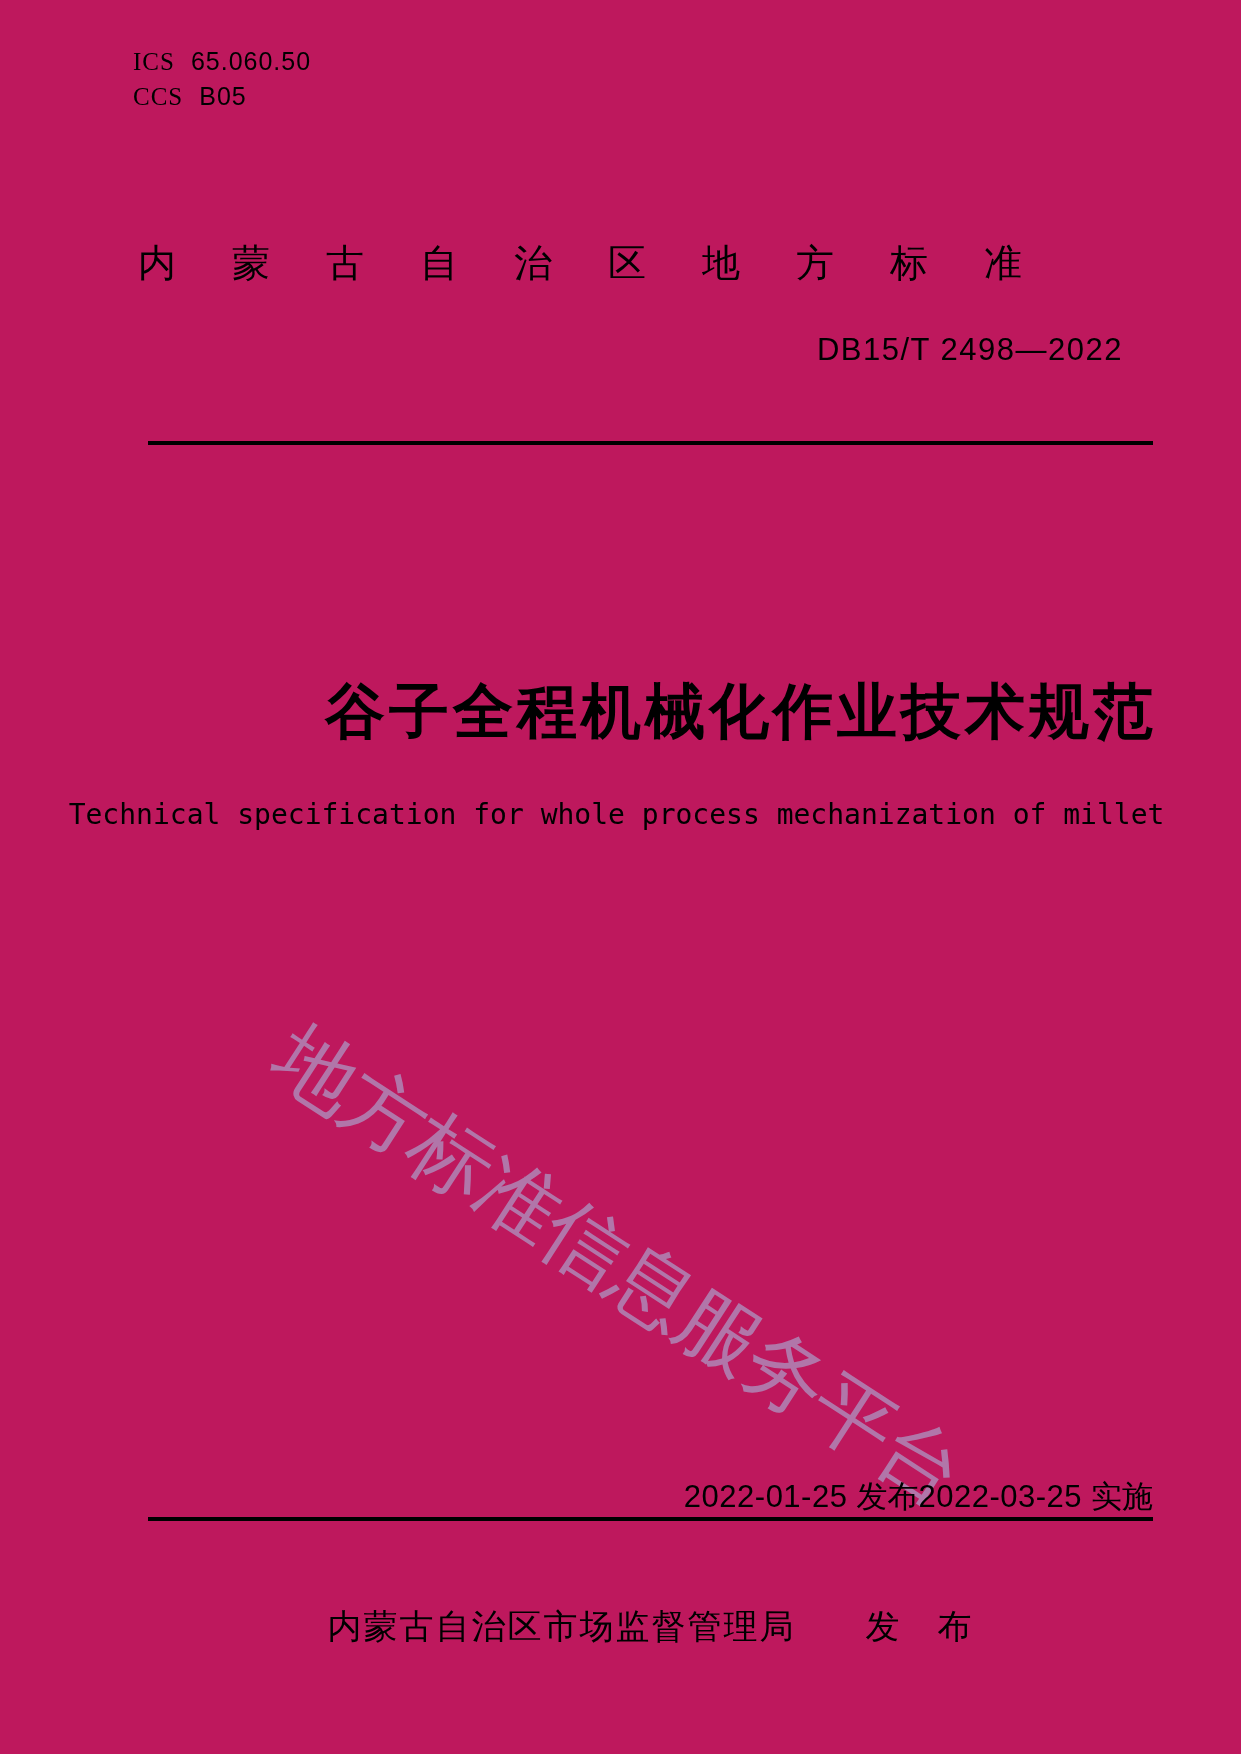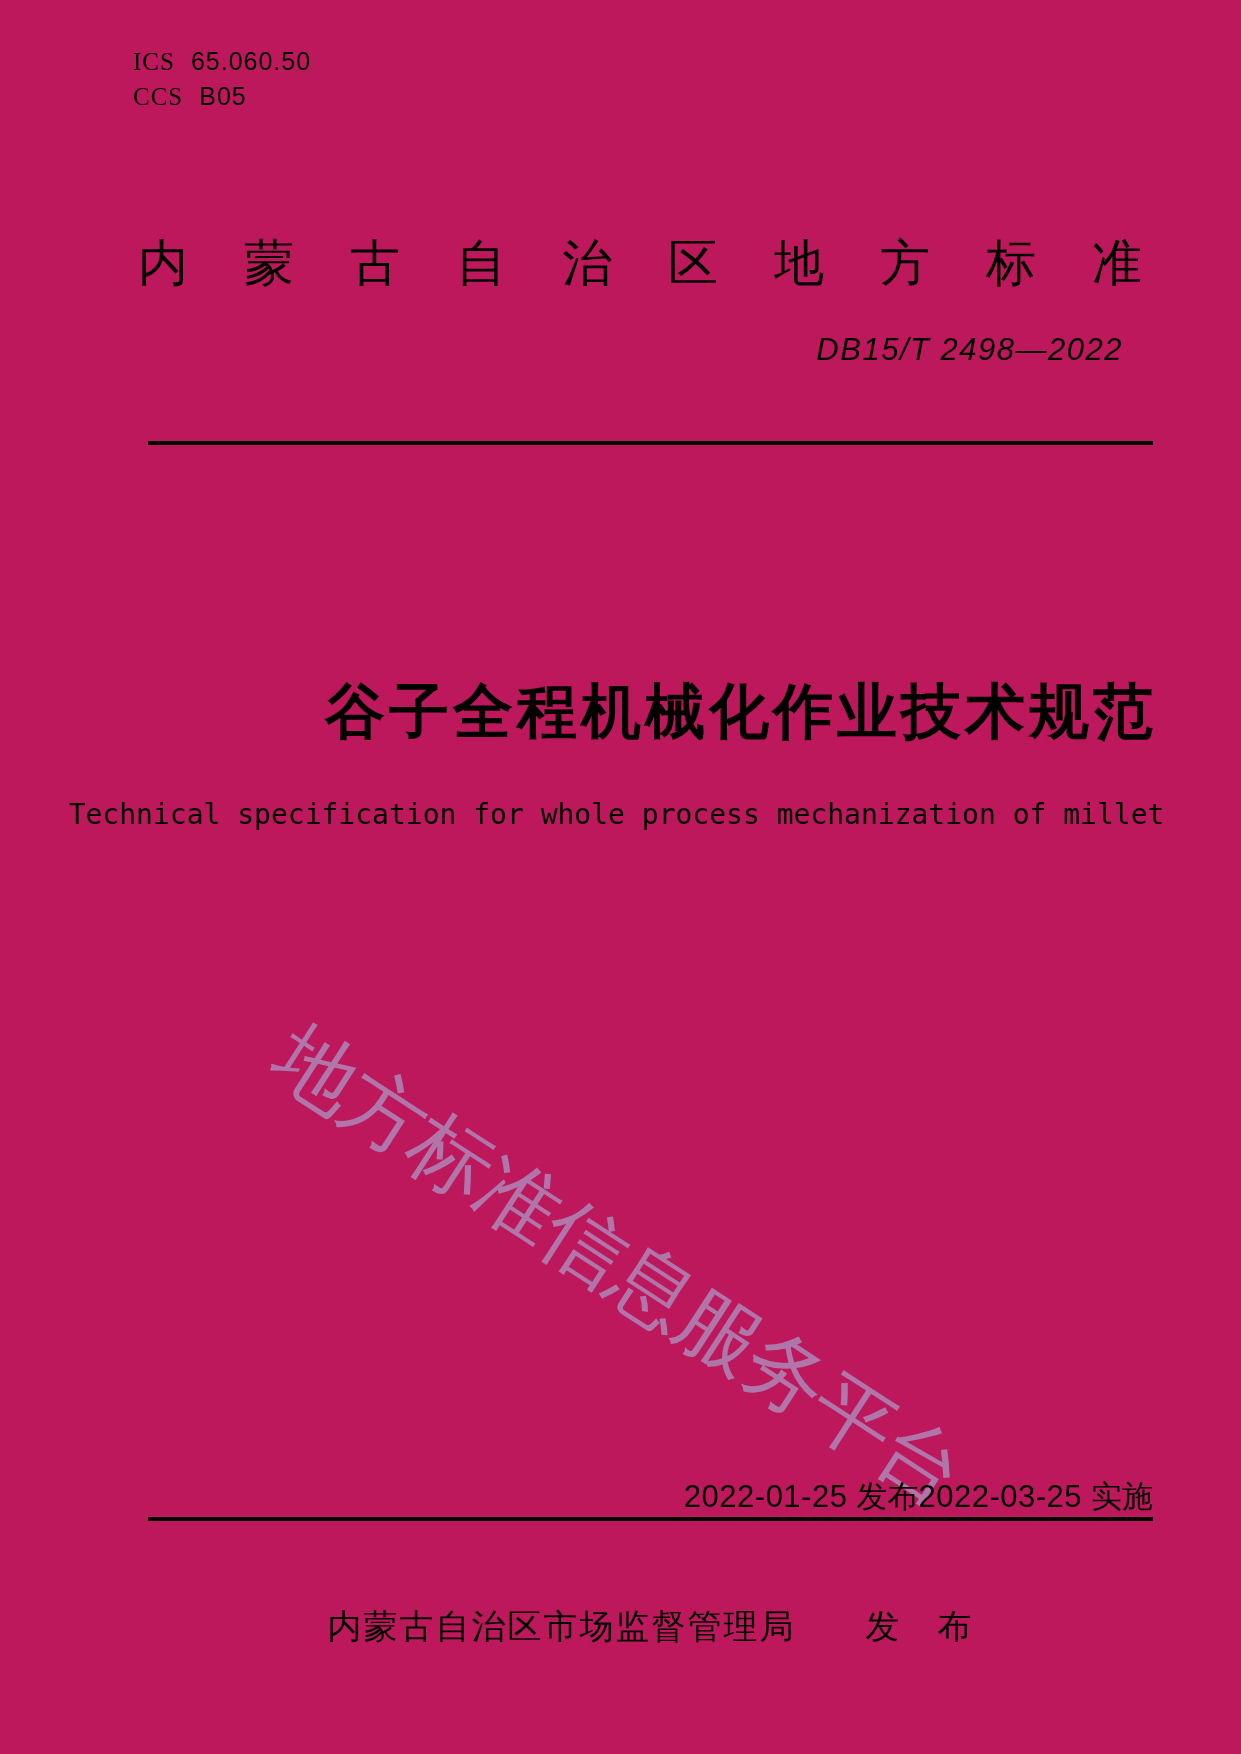--- a/index.html
+++ b/index.html
@@ -22,28 +22,28 @@
   .logo {
     position:absolute; right:172px; top:96px;
     font-family:"DejaVu Serif", serif;
     font-weight:900; font-size:95px; line-height:1;
     letter-spacing:1px;
   }
 
   
   .standard-type {
     position:absolute; left:138px; top:233px;
-    font-size:50px; line-height:60px;
+    font-size:38px; line-height:60px;
     letter-spacing:56px; white-space:nowrap;
   }
 
   
   .doc-number {
     position:absolute; right:118px; top:332px;
-    font-size:31px; letter-spacing:1.5px; white-space:nowrap;font-style:italic;
+    font-size:31px; letter-spacing:1.5px; white-space:nowrap;
   }
 
   .rule { position:absolute; left:148px; width:1005px; height:4px; background:#000; }
   .rule-top { top:441px; }
   .rule-bottom { top:1517px; }
 
   
   .title-zh {
     position:absolute; left:144px; top:672px; width:1013px;
     text-align:right; font-size:60px; font-weight:700;

